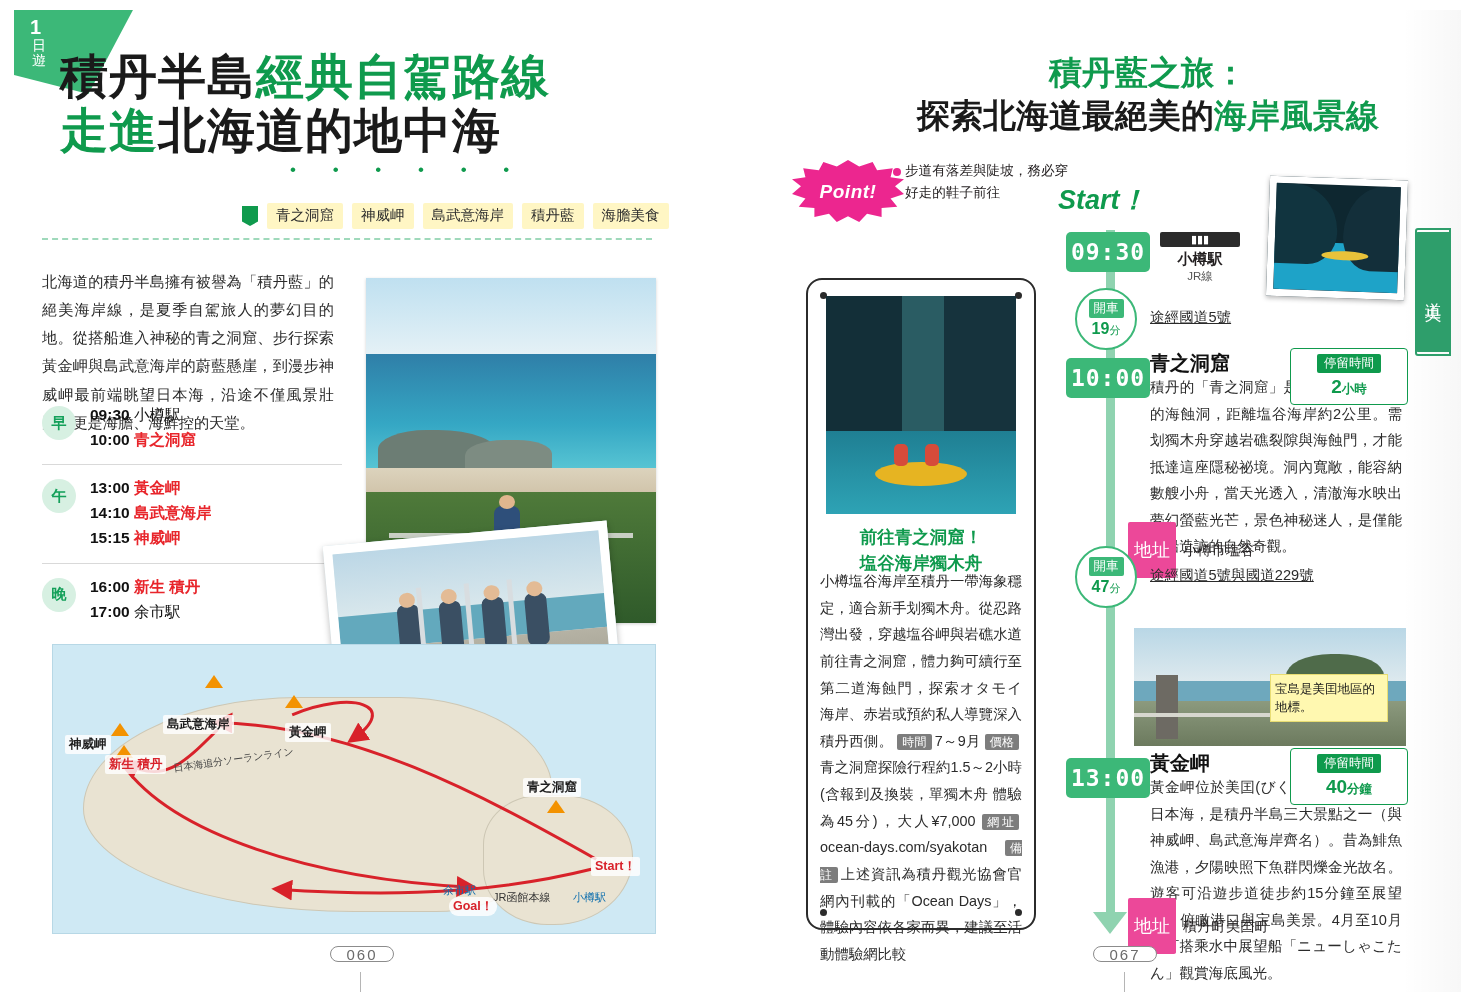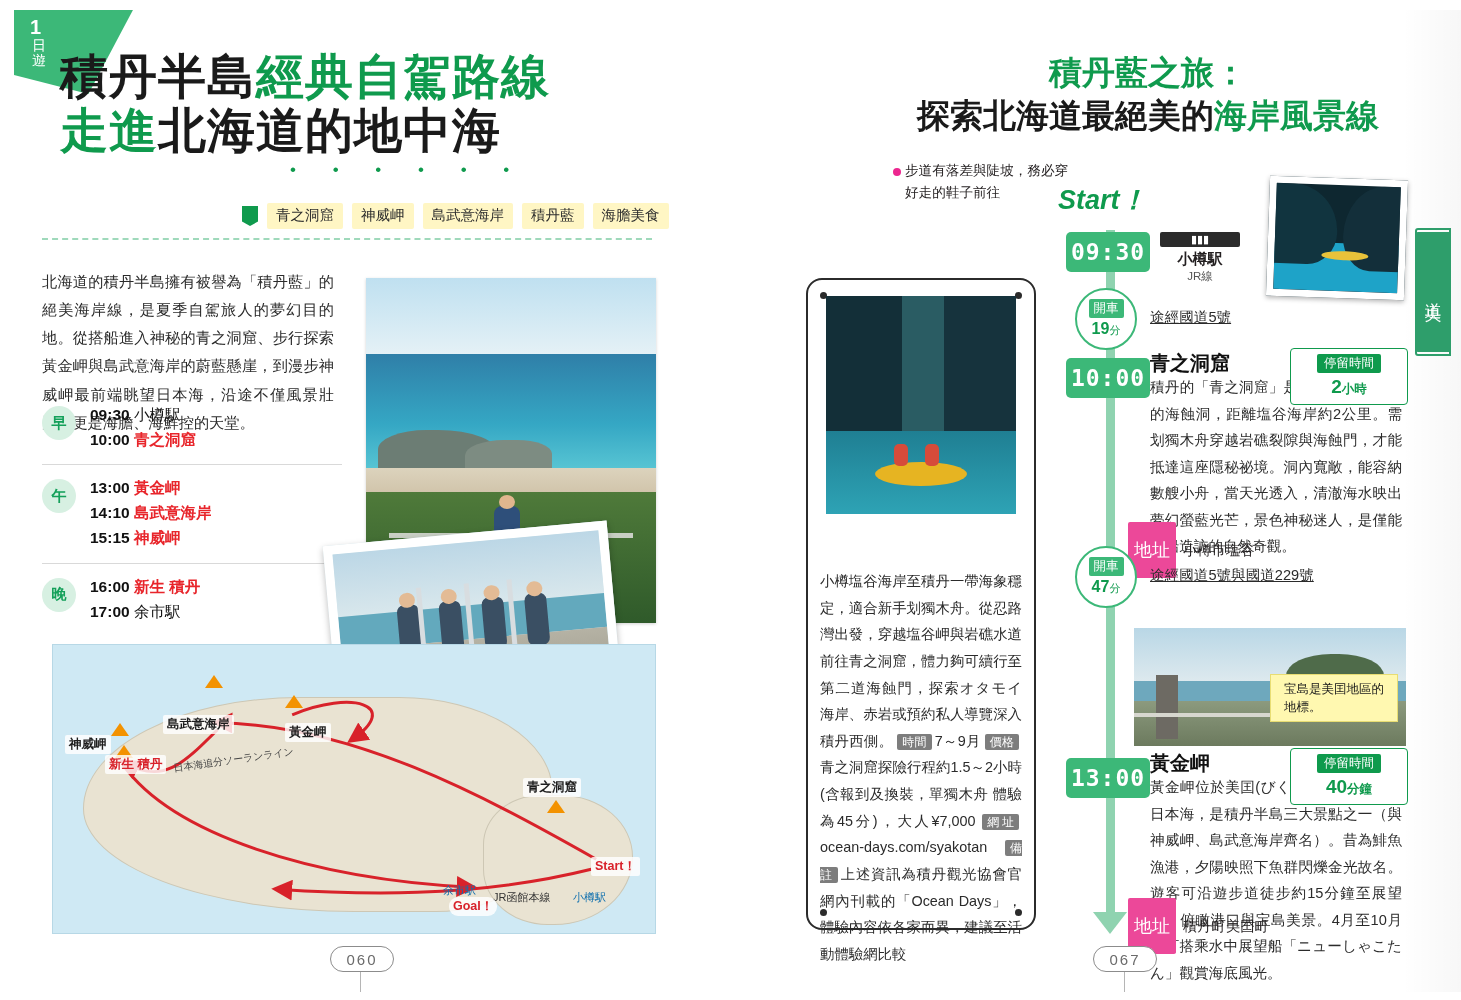--- a/index.html
+++ b/index.html
@@ -160,21 +160,21 @@
   }
   .mlabel.red { color:#d8222a; }
   .mtri {
     position:absolute; width:0; height:0; border-left:9px solid transparent;
     border-right:9px solid transparent; border-bottom:13px solid #f39200;
   }
   .mpin { position:absolute; font-size:11px; color:#0f6fae; white-space:nowrap; }
 
   
   .pagenum {
-    position:absolute; width:64px; height:26px; border:1.5px solid #8c8c8c; border-radius:13px;
+    position:absolute; width:64px; height:16px; border:1.5px solid #8c8c8c; border-radius:13px;
     display:flex; align-items:center; justify-content:center; color:#6b6b6b; font-size:15px;
     letter-spacing:2px; background:#fff;
   }
   .pagenum.left { left:330px; top:946px; }
   .pagenum.right { left:1093px; top:946px; }
   .pn-line-l { position:absolute; left:360px; top:972px; width:1px; height:22px; background:#b5b5b5; }
   .pn-line-r { position:absolute; left:1124px; top:972px; width:1px; height:22px; background:#b5b5b5; }
 
   
   .r-title { position:absolute; left:848px; top:52px; width:600px; text-align:center; }
@@ -281,23 +281,23 @@
   .gold-sea { position:absolute; left:0; top:45%; width:100%; height:22%; background:#6ea8bd; }
   .gold-land { position:absolute; left:0; top:62%; width:100%; height:38%;
     background:linear-gradient(#8c9a7e,#6c7a5e); }
   .gold-island { position:absolute; left:56%; top:22%; width:36%; height:40%;
     background:#4f6b4a; border-radius:46% 46% 10% 10%; }
   .gold-mono { position:absolute; left:8%; top:40%; width:22px; height:54%;
     background:#6d6a63; }
   .gold-rail { position:absolute; left:0; top:72%; width:60%; height:4px; background:#d7d7cf; }
 
   .callout {
-    position:absolute; left:1270px; top:674px; width:128px;
+    position:absolute; left:1270px; top:674px; width:118px;
     background:#fff8b0; border:1px solid #e8dd73; font-size:12.5px; line-height:1.45;
-    padding:5px 13px; color:#1a1a1a;
+    padding:5px 4px; color:#1a1a1a;
   }
 
   
   .mid-card {
     position:absolute; left:806px; top:278px; width:230px; height:652px;
     border:2px solid #2b2b2b; border-radius:16px; background:#fff;
   }
   .mc-dot { position:absolute; width:7px; height:7px; border-radius:50%; background:#2b2b2b; }
   .mc-photo {
     position:absolute; left:826px; top:296px; width:190px; height:218px;
@@ -474,35 +474,43 @@
   </div>
   <div class="mc-photo">
     <div class="mcp-arch"></div>
     <div class="mcp-rock"></div>
     <div class="mcp-rock2"></div>
     <div class="mcp-sea"></div>
     <div class="mcp-kayak"></div>
     <div class="mcp-pp" style="left:36%;"></div>
     <div class="mcp-pp" style="left:52%;"></div>
   </div>
+  <div class="mc-title">
+    <div>前往青之洞窟！</div>
+    <div>塩谷海岸獨木舟</div>
+  </div>
   <div class="mc-body">
     <span>小樽塩谷海岸至積丹一帶海象穩定，適合新手划獨木舟。從忍路灣出發，穿越塩谷岬與岩礁水道前往青之洞窟，體力夠可續行至第二道海蝕門，探索オタモイ海岸、赤岩或預約私人導覽深入積丹西側。</span>
     <span class="inline-lb">時間</span><span>7～9月</span>
     <span class="inline-lb">價格</span><span>青之洞窟探險行程約1.5～2小時(含報到及換裝，單獨木舟 體驗為45分)，大人¥7,000</span>
     <span class="inline-lb">網址</span><span>ocean-days.com/syakotan</span>
     <span class="inline-lb">備註</span><span>上述資訊為積丹觀光協會官網內刊載的「Ocean Days」，體驗內容依各家而異，建議至活動體驗網比較</span>
   </div>
 
   <div class="r-title">
     <div class="l1">積丹藍之旅：</div>
     <div class="l2">
       <span class="dk">探索北海道最絕美的</span><span class="gr">海岸風景線</span>
     </div>
   </div>
 
+  <div class="point-badge">
+    <div class="point-burst"></div>
+    <div class="point-txt">Point!</div>
+  </div>
   <div class="point-note">步道有落差與陡坡，務必穿好走的鞋子前往</div>
 
   <div class="start-label">Start！</div>
 
   <div class="tl-line"></div>
   <div class="tl-arrow"></div>
 
   <div class="tl-time" style="left:1066px; top:232px;">09:30</div>
   <div class="station-tag">
     <div class="st-ico">▮▮▮</div>

